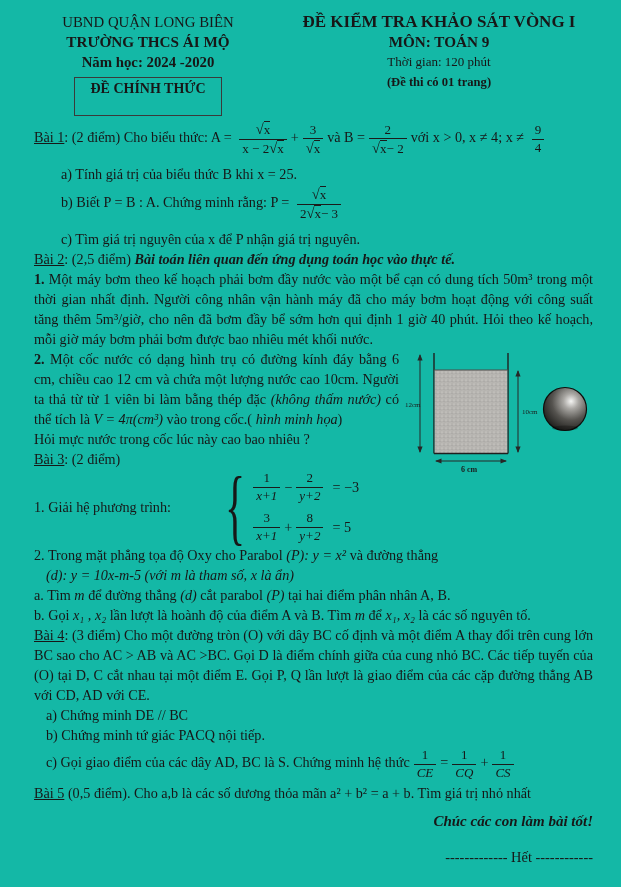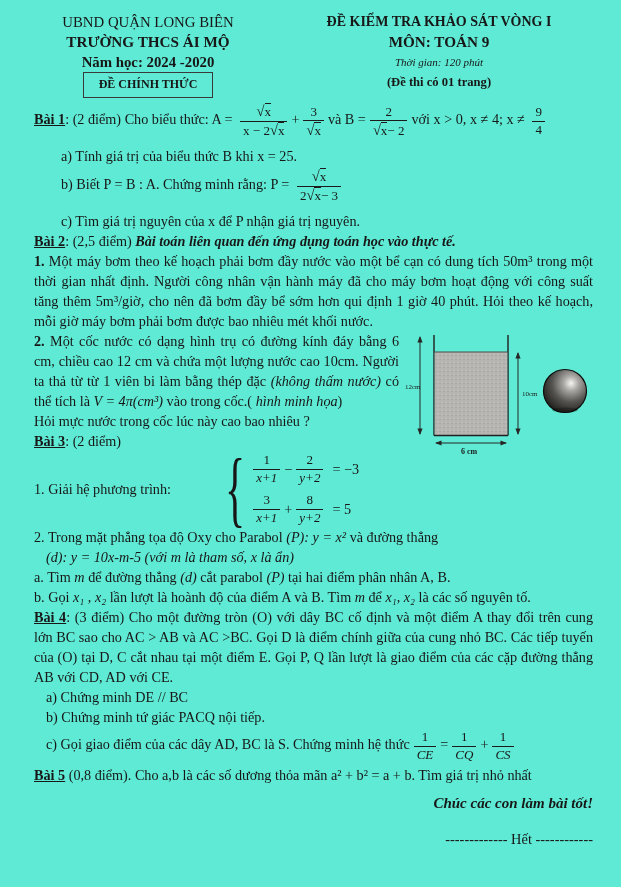--- a/index.html
+++ b/index.html
@@ -1,37 +1,37 @@
 <!DOCTYPE html>
 <html><head>
 <meta charset="utf-8">
 <style>
   html,body{margin:0;padding:0;background:#d8d8d8;}
   .page{
     position:relative; width:621px; height:887px; margin:0 auto;
-    background:#5eead4; color:#171717; overflow:hidden;
+    background:#14b8a6; color:#171717; overflow:hidden;
     font-family:"Liberation Serif","DejaVu Serif",serif;
     font-size:14.2px; line-height:20px;
     box-sizing:border-box; padding:12px 28px 0 34px;
   }
   .bold{font-weight:bold}.it{font-style:italic}.bi{font-weight:bold;font-style:italic}
   
   .hdr{display:flex; justify-content:space-between; margin-bottom:6px;}
   .hdr-l{width:228px; text-align:center;}
   .hdr-r{width:308px; text-align:center;}
   .l1{font-size:14.8px;}
   .l2{font-weight:bold; font-size:15.2px;}
   .l3{font-weight:bold; font-size:14.8px;}
-  .stamp{display:inline-block; padding:1px 15px 3px; border:1.3px solid #3a3a3a; font-weight:bold; font-size:12px;}
-  .r1{font-weight:bold; font-size:14px;}
+  .stamp{display:inline-block; margin-top:5px; padding:1px 15px 16px; border:1.3px solid #3a3a3a; font-weight:bold; font-size:14px;}
+  .r1{font-weight:bold; font-size:17px;}
   .r2{font-weight:bold; font-size:15.2px;}
-  .r3,.r4{font-style:italic; font-size:11px;}
+  .r3,.r4{font-size:13px;}
   .r5{font-weight:bold; font-size:12.6px;}
   
-  .b-label{font-weight:bold; text-decoration:underline;}
+  .b-label{font-weight:normal; text-decoration:underline;}
   .line{margin:0;}
   .just{text-align:justify;}
   .indent1{padding-left:27px;margin-top:8px;}
   .indent2{padding-left:12px;}
   .mline{margin:3px 0;}
   
   .frac{display:inline-flex; flex-direction:column; vertical-align:middle; text-align:center; margin:0 4px; font-size:13px; line-height:14px;}
   .frac .num{border-bottom:1.1px solid #1b1b1b; padding:0 3px 1.5px;}
   .frac .den{padding:1.5px 3px 0;}
   .rs{font-size:1.12em;}
@@ -207,19 +207,19 @@
       </span><span>=</span><span class="frac">
         <span class="num">1</span>
         <span class="den it">CQ</span>
       </span><span>+</span><span class="frac">
         <span class="num">1</span>
         <span class="den it">CS</span>
       </span>
   </div>
 
   <div class="line">
-    <span class="b-label">Bài 5</span><span> (0,8 điểm). Cho a,b là các số dương thỏa mãn a² + b² = a + b. Tìm giá trị nhỏ nhất</span>
+    <span class="b-label">Bài 5</span><span> (0,5 điểm). Cho a,b là các số dương thỏa mãn a² + b² = a + b. Tìm giá trị nhỏ nhất</span>
   </div>
 
   <div class="center bi wish">Chúc các con làm bài tốt!</div>
   <div class="center endline">------------- Hết ------------</div>
 
 </div>
 
 </body></html>

